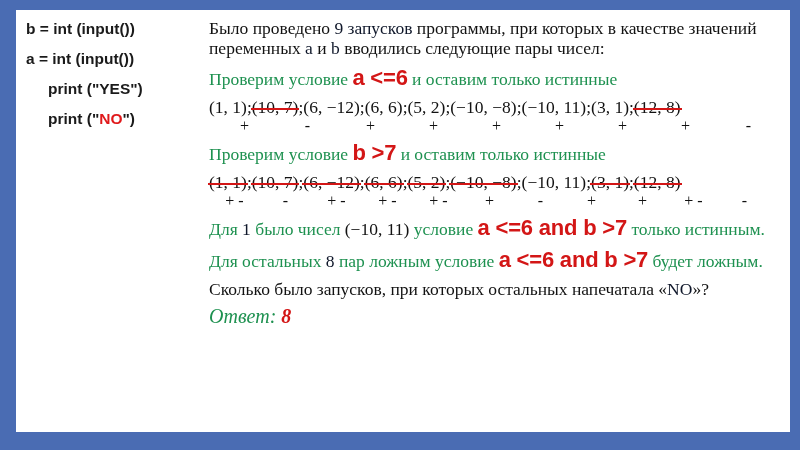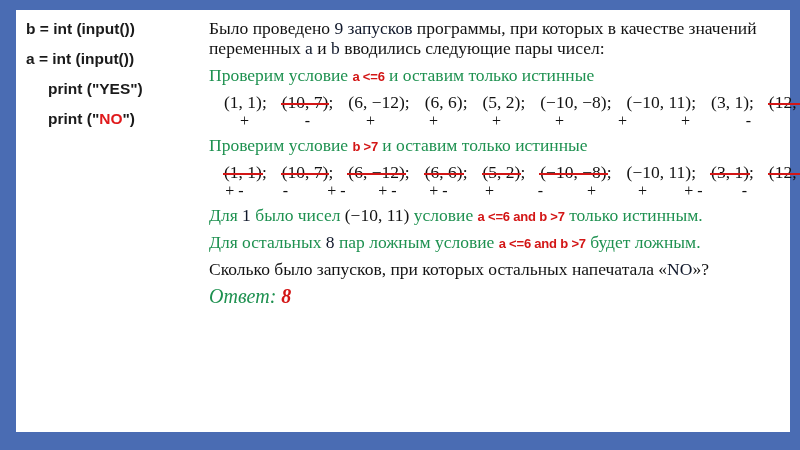--- a/index.html
+++ b/index.html
@@ -59,37 +59,37 @@
     margin:0;
     padding:0;
     white-space:normal;
   }
   .p-intro{padding-top:6px;}
   .r{color:#0f172a;}
   .cond{
     font-family:"Liberation Sans", sans-serif;
     font-weight:bold;
     color:#d31616;
-    font-size:13px;
+    font-size:22px;
     letter-spacing:-0.2px;
   }
   .line-check{
     color:#1e9150;
     font-size:17.5px;
     margin:0;
     white-space:nowrap;
   }
   
   .pairs{
     display:block;
     white-space:nowrap;
     font-size:17.5px;
     color:#121212;
   }
-  .pair{position:relative;display:inline-block;margin-left:15px;}
+  .pair{position:relative;display:inline-block;}
   .pair.struck::after{
     content:"";
     position:absolute;
     left:-1px;right:-1px;
     top:52%;
     height:2px;
     background:#d31616;
   }
   .sep{display:inline-block;}
 

